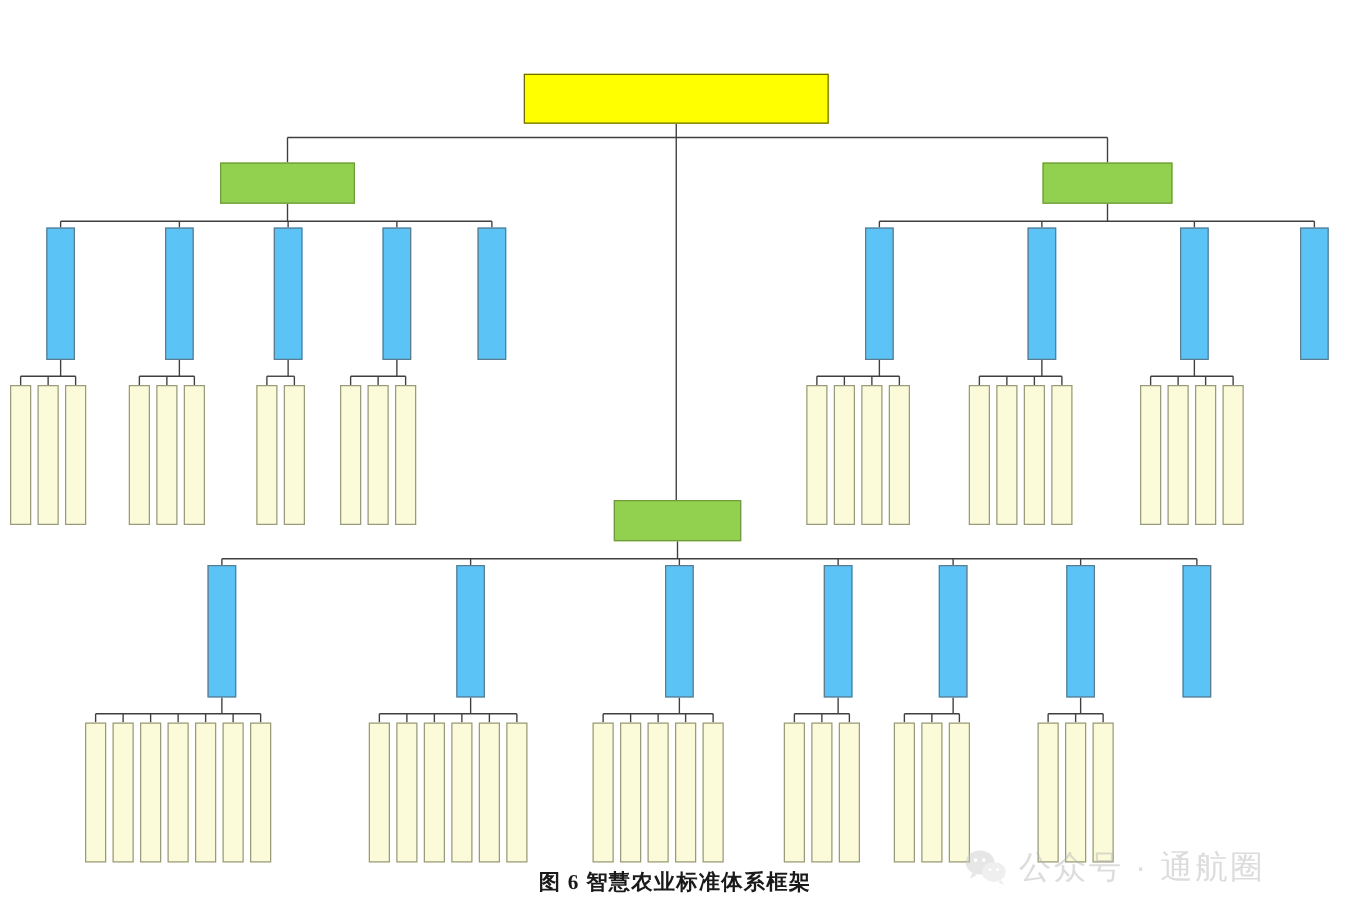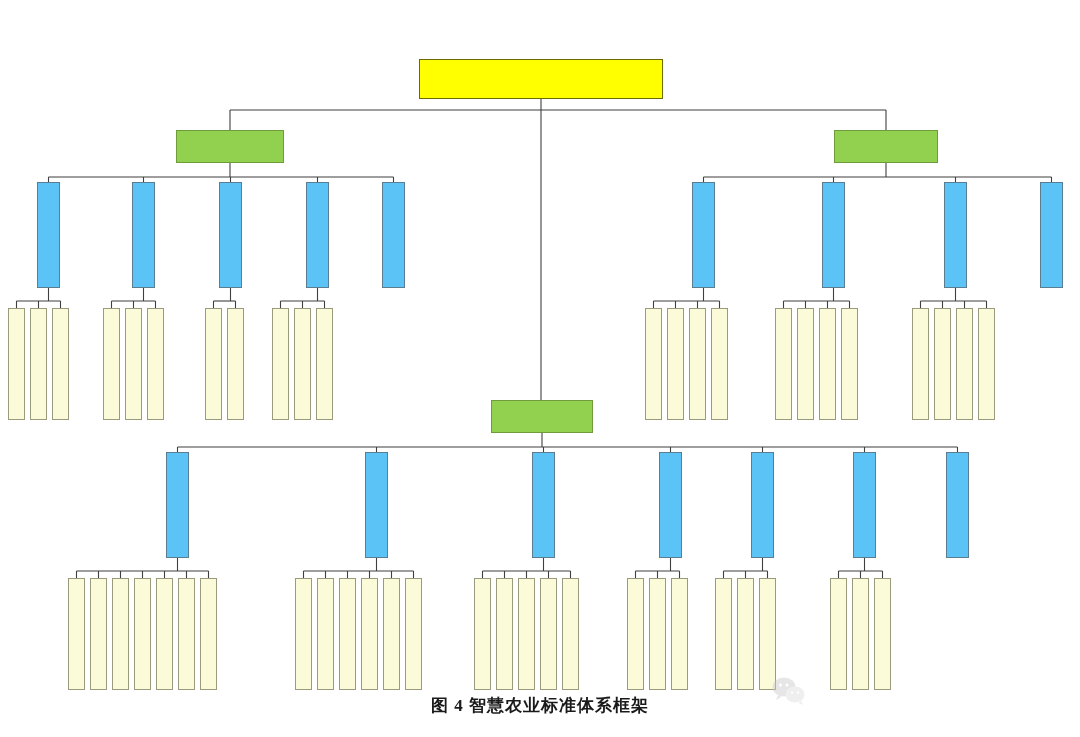--- a/index.html
+++ b/index.html
@@ -362,29 +362,30 @@
         <span class="vtext"></span>
       </div>
       <div class="node n-l3" style="left: 852px; top: 578px; width: 17px; height: 112px;">
         <span class="vtext"></span>
       </div>
       <div class="node n-l3" style="left: 874px; top: 578px; width: 17px; height: 112px;">
         <span class="vtext"></span>
       </div>
     </div>
 
-  <div id="caption">图 4  智慧农业标准体系框架</div>
+  <div id="caption">图 6  智慧农业标准体系框架</div>
 
   <div id="watermark">
     <span>
       <svg width="34" height="30" viewBox="0 0 34 30" aria-hidden="true">
         <ellipse cx="12" cy="11" rx="11.5" ry="9.6" fill="#c9c9c9"></ellipse>
         <path d="M6 19 L4 24 L9.5 21 Z" fill="#c9c9c9"></path>
         <ellipse cx="23" cy="18.5" rx="9.5" ry="8" fill="#dcdcdc"></ellipse>
         <path d="M29 25 L31.5 29 L26.5 27 Z" fill="#dcdcdc"></path>
         <circle cx="8.5" cy="9" r="1.5" fill="#fff"></circle>
         <circle cx="15" cy="9" r="1.5" fill="#fff"></circle>
         <circle cx="20" cy="16.5" r="1.2" fill="#fff"></circle>
         <circle cx="26" cy="16.5" r="1.2" fill="#fff"></circle>
       </svg>
     </span>
+    <span class="wm-text">公众号 · 通航圈</span>
   </div>
 </div>
 
 </body></html>

